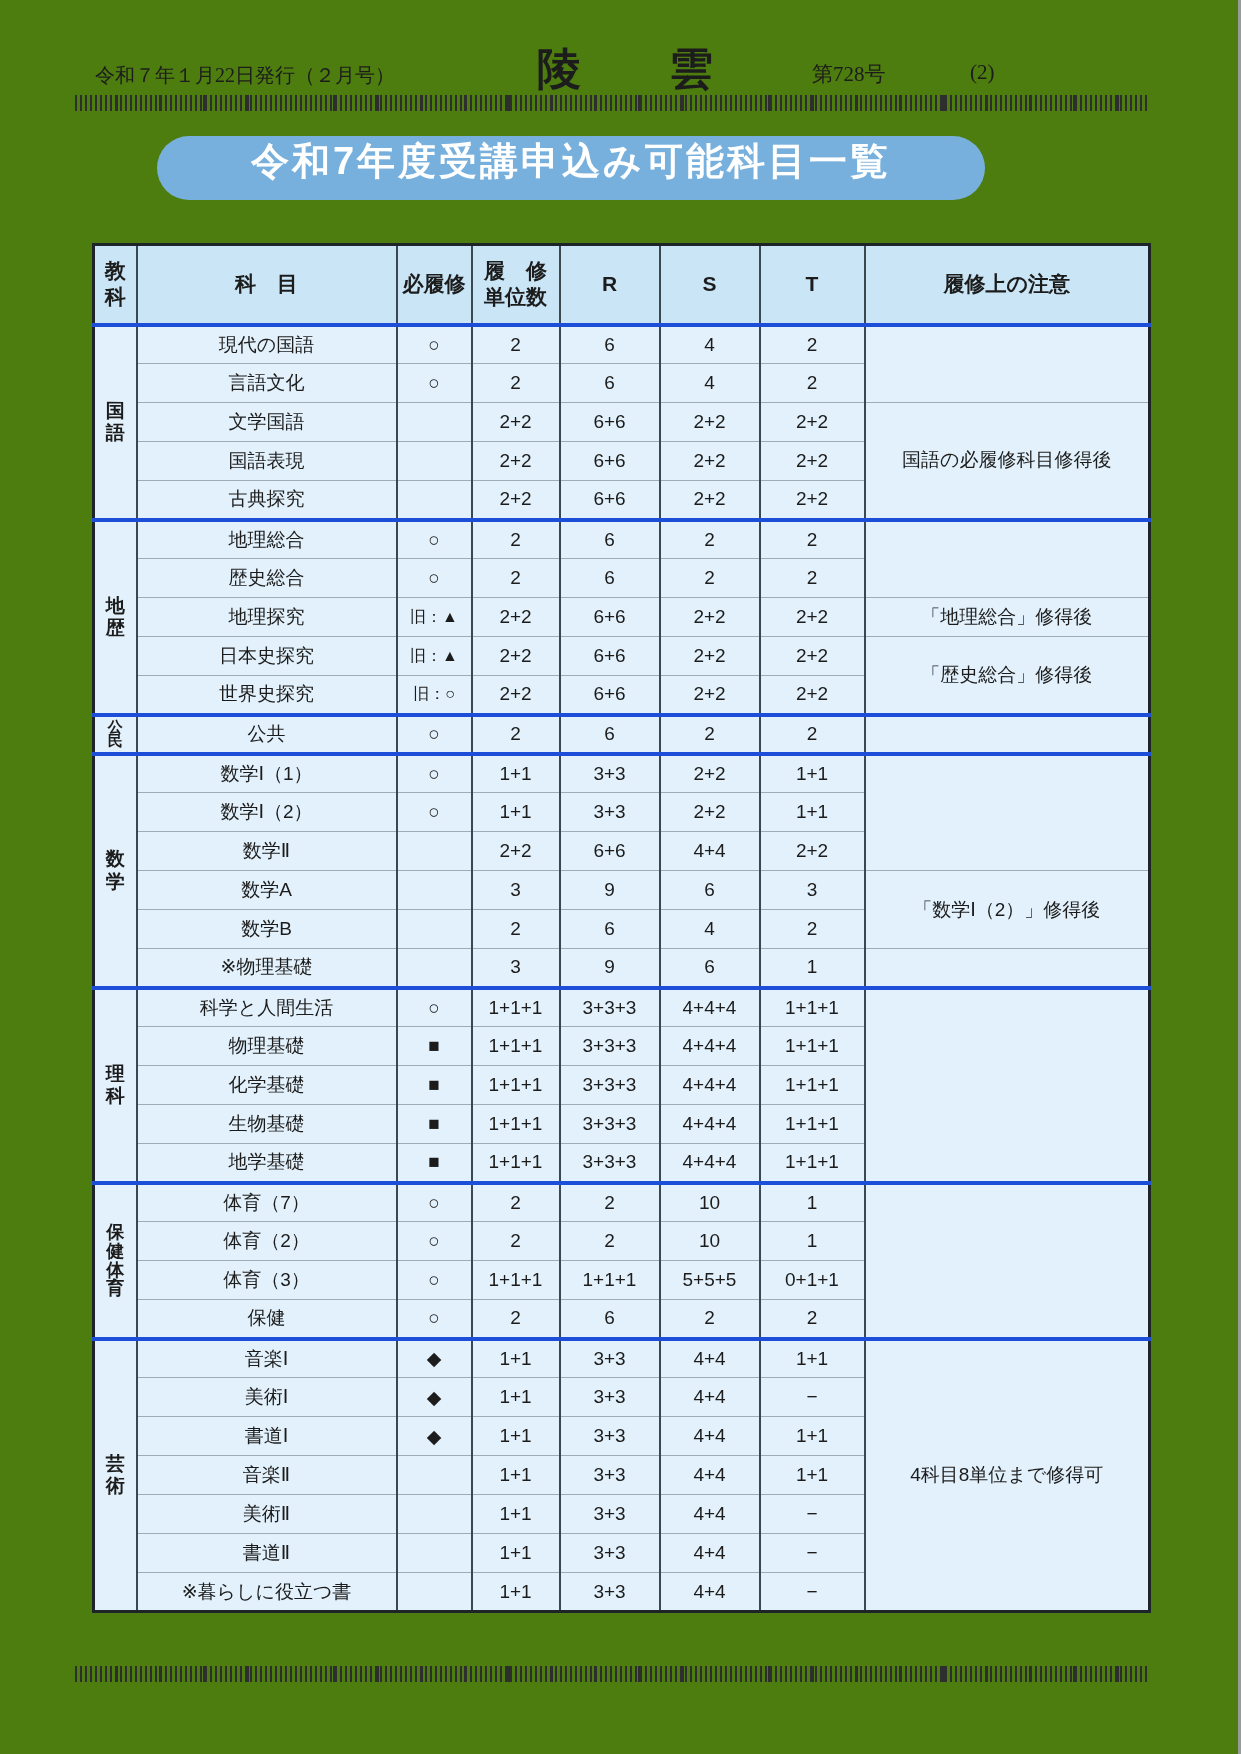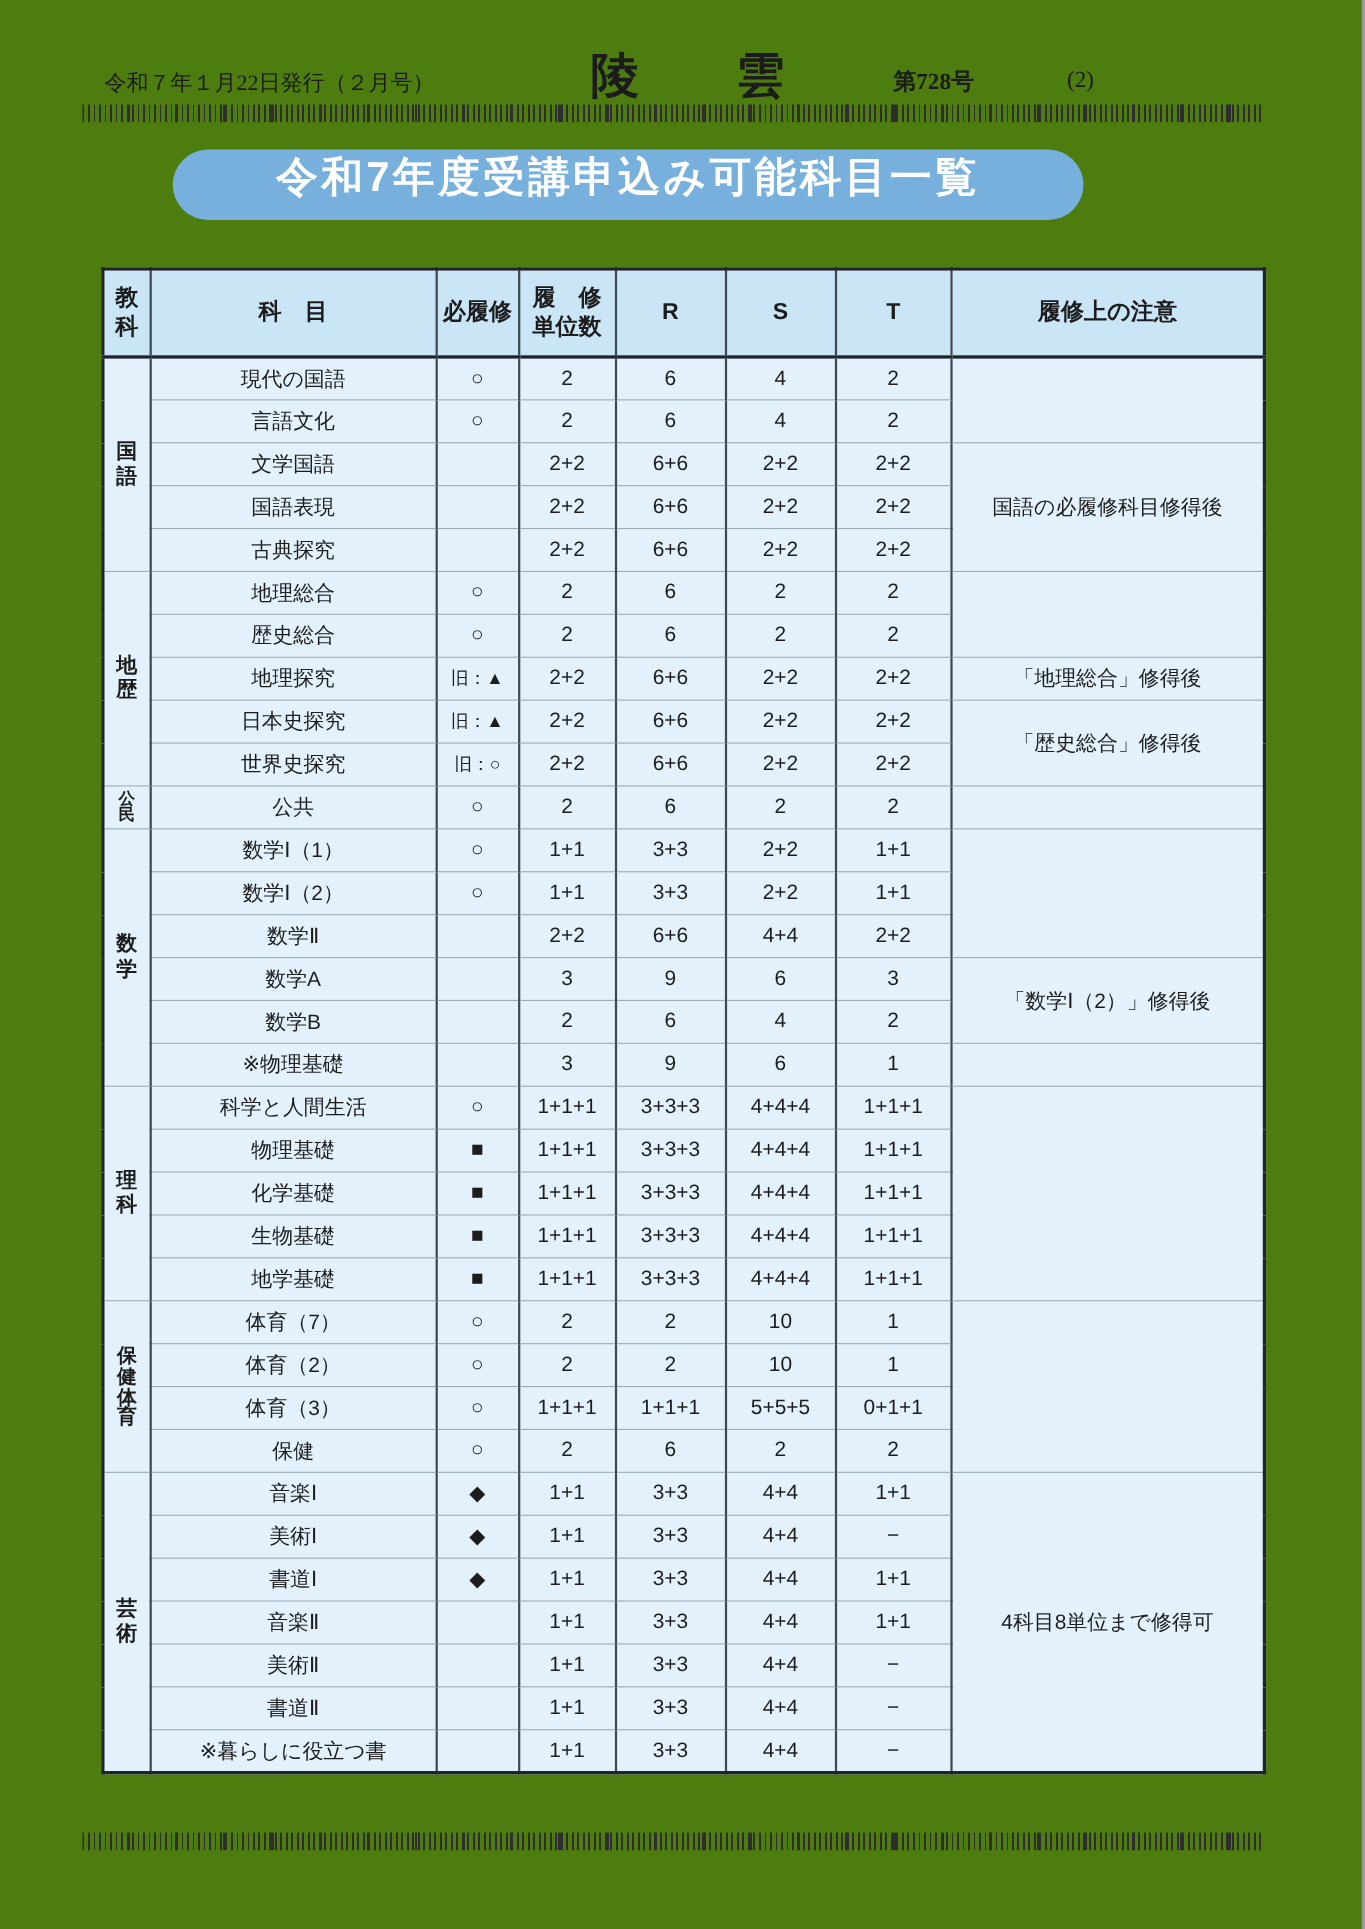--- a/index.html
+++ b/index.html
@@ -9,21 +9,21 @@
     background:#4d7c0f;
     overflow:hidden;
     font-family:"Liberation Sans","DejaVu Sans",sans-serif;
     color:#1c1c1c;
   }
   
   .masthead span{position:absolute;white-space:nowrap;}
   .m-issue{left:95px;top:62px;font-size:20px;font-family:"Liberation Serif","DejaVu Serif",serif;}
   .m-title{left:400px;top:40px;width:450px;text-align:center;font-size:44px;font-weight:bold;
            font-family:"Liberation Serif","DejaVu Serif",serif;}
-  .m-num{left:812px;top:60px;font-size:21px;font-family:"Liberation Serif","DejaVu Serif",serif;font-weight:bold;}
+  .m-num{left:812px;top:60px;font-size:21px;font-family:"Liberation Serif","DejaVu Serif",serif;}
   .m-page{left:970px;top:60px;font-size:21px;font-family:"Liberation Serif","DejaVu Serif",serif;}
   
   .strip{
     position:absolute;left:75px;width:1073px;height:16px;
     background:
       repeating-linear-gradient(90deg,#2e2e2e 0 1.6px,transparent 1.6px 5px),
       repeating-linear-gradient(90deg,transparent 0 41px,#2e2e2e 41px 43.5px);
   }
   .strip.top{top:95px;}
   .strip.bottom{top:1666px;}
@@ -53,21 +53,21 @@
     line-height:1.25;
   }
   th.h-rst{font-size:25px;font-weight:600;}
   table.course tbody tr{height:39px;}
   table.course td{
     border-top-width:1px;border-top-color:#9cadb8;
     border-bottom-width:1px;border-bottom-color:#9cadb8;
     background:#e2f1fb;
     font-size:19px;text-align:center;vertical-align:middle;
   }
-  tr.group-start td{border-top:1px solid #1d4ed8;}
+  tr.group-start td{border-top:4px solid #1d4ed8;}
   td.group-cell{
     background:#cbe7f8;
     font-size:21px;font-weight:600;line-height:1.18;
   }
   td.group-cell div{text-align:center;}
   td.group-cell.compact{font-size:15px;line-height:0.95;font-weight:600;}
   td.group-cell.four{font-size:18px;line-height:1.05;}
   td.course-cell{text-align:left;padding-left:14px;font-weight:500;}
   td.sym{font-size:20px;}
   td.sym.small{font-size:16px;letter-spacing:0;}

